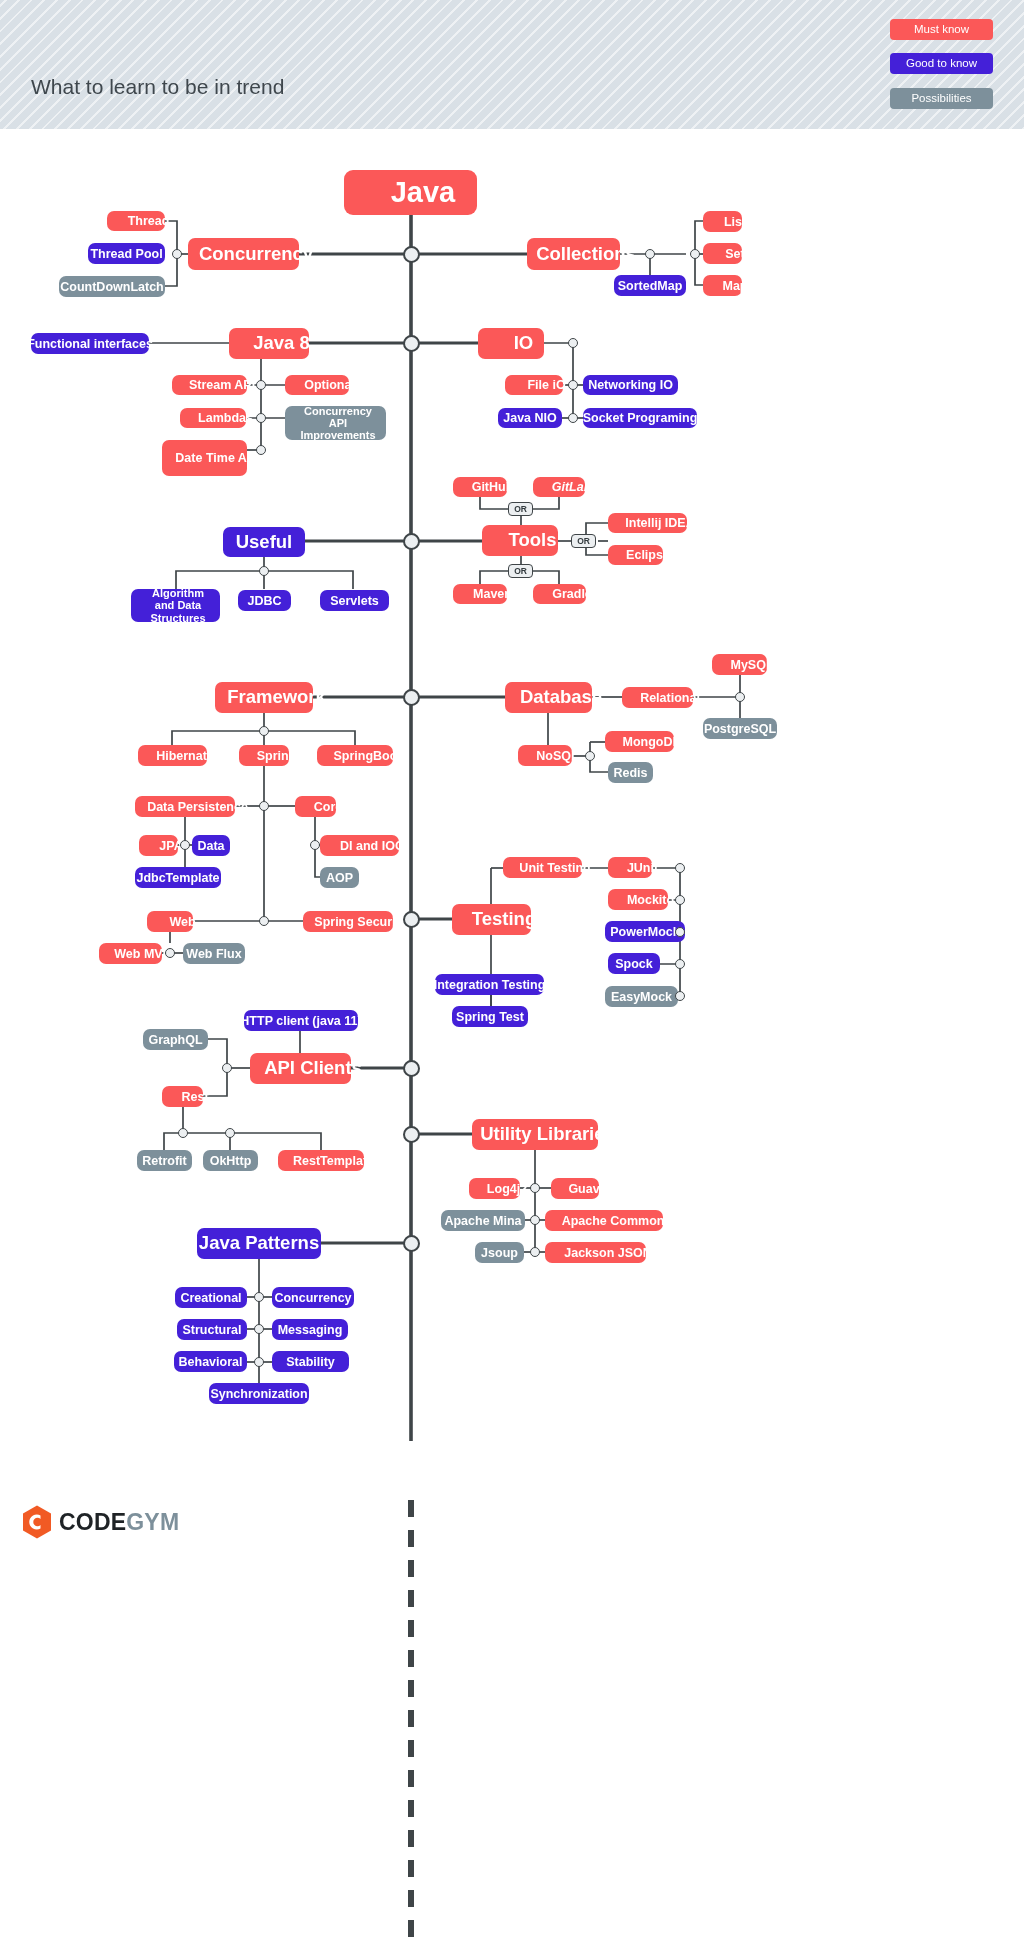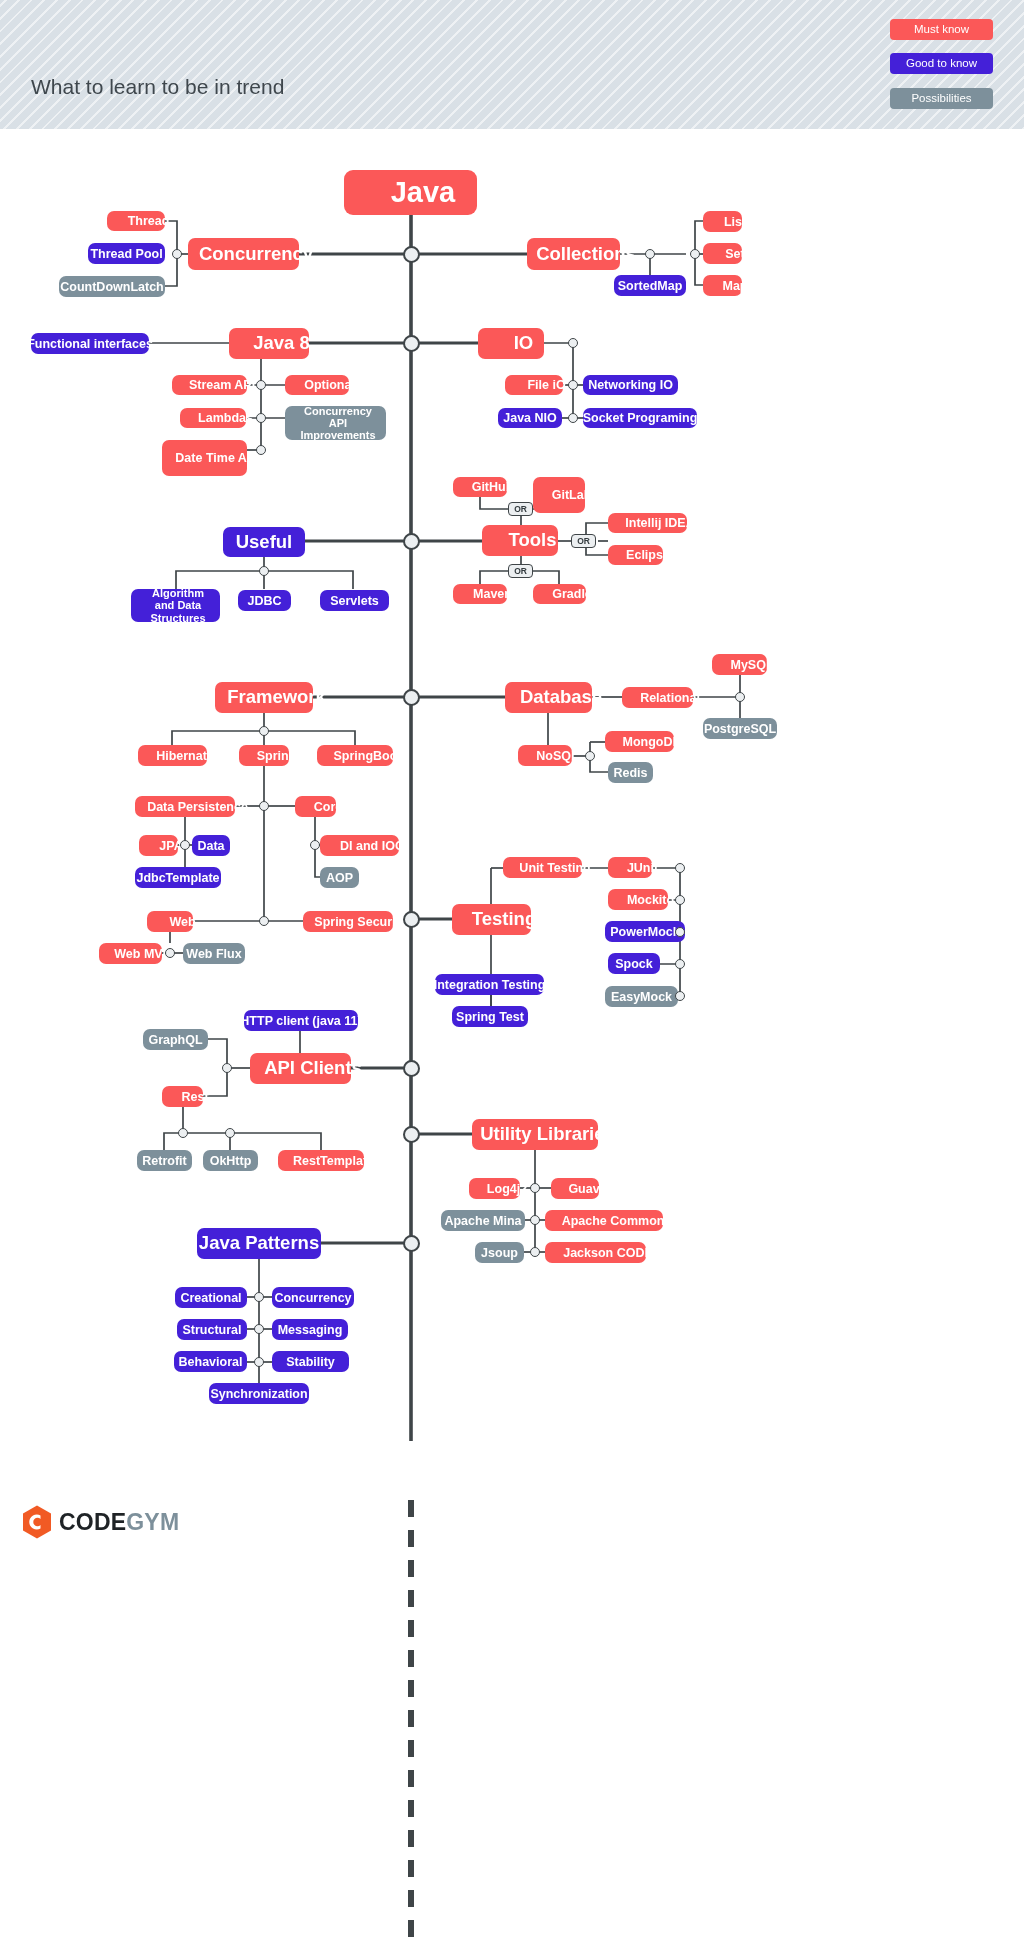--- a/index.html
+++ b/index.html
@@ -231,21 +231,21 @@
       <div class="node c-must t-leaf" style="left: 285px; top: 375px; width: 64px; height: 20px;">Optional</div>
       <div class="node c-must t-leaf" style="left: 180px; top: 408px; width: 66px; height: 20px;">Lambdas</div>
       <div class="node c-poss t-small multi" style="left: 285px; top: 406px; width: 101px; height: 34px;">Concurrency API Improvements</div>
       <div class="node c-must t-leaf" style="left: 162px; top: 440px; width: 85px; height: 36px;">Date Time API</div>
       <div class="node c-must t-branch" style="left: 478px; top: 328px; width: 66px; height: 31px;">IO</div>
       <div class="node c-must t-leaf" style="left: 505px; top: 375px; width: 58px; height: 20px;">File iO</div>
       <div class="node c-good t-leaf" style="left: 583px; top: 375px; width: 95px; height: 20px;">Networking IO</div>
       <div class="node c-good t-leaf" style="left: 498px; top: 408px; width: 64px; height: 20px;">Java NIO</div>
       <div class="node c-good t-leaf" style="left: 583px; top: 408px; width: 114px; height: 20px;">Socket Programing</div>
       <div class="node c-must t-leaf" style="left: 453px; top: 477px; width: 54px; height: 20px;">GitHub</div>
-      <div class="node c-must t-leaf" style="left: 533px; top: 477px; width: 52px; height: 36px;">GitLab</div>
+      <div class="node c-must t-leaf" style="left: 533px; top: 477px; width: 52px; height: 20px; font-style: italic;">GitLab</div>
       <div class="node c-must t-branch" style="left: 482px; top: 525px; width: 76px; height: 31px;">Tools</div>
       <div class="node c-must t-leaf" style="left: 608px; top: 513px; width: 79px; height: 20px;">Intellij IDEA</div>
       <div class="node c-must t-leaf" style="left: 608px; top: 545px; width: 55px; height: 20px;">Eclipse</div>
       <div class="node c-must t-leaf" style="left: 453px; top: 584px; width: 54px; height: 20px;">Maven</div>
       <div class="node c-must t-leaf" style="left: 533px; top: 584px; width: 53px; height: 20px;">Gradle</div>
       <div class="node c-good t-branch" style="left: 223px; top: 527px; width: 82px; height: 30px;">Useful</div>
       <div class="node c-good t-small multi" style="left: 131px; top: 589px; width: 89px; height: 33px;">Algorithm and Data Structures</div>
       <div class="node c-good t-leaf" style="left: 238px; top: 590px; width: 53px; height: 21px;">JDBC</div>
       <div class="node c-good t-leaf" style="left: 320px; top: 590px; width: 69px; height: 21px;">Servlets</div>
       <div class="node c-must t-branch" style="left: 215px; top: 682px; width: 98px; height: 31px;">Framework</div>
@@ -285,21 +285,21 @@
       <div class="node c-must t-leaf" style="left: 162px; top: 1086px; width: 41px; height: 21px;">Rest</div>
       <div class="node c-poss t-leaf" style="left: 137px; top: 1150px; width: 55px; height: 21px;">Retrofit</div>
       <div class="node c-poss t-leaf" style="left: 203px; top: 1150px; width: 55px; height: 21px;">OkHttp</div>
       <div class="node c-must t-leaf" style="left: 278px; top: 1150px; width: 86px; height: 21px;">RestTemplate</div>
       <div class="node c-must t-branch" style="left: 472px; top: 1119px; width: 126px; height: 31px;">Utility Libraries</div>
       <div class="node c-must t-leaf" style="left: 469px; top: 1178px; width: 51px; height: 21px;">Log4j2</div>
       <div class="node c-must t-leaf" style="left: 551px; top: 1178px; width: 48px; height: 21px;">Guava</div>
       <div class="node c-poss t-leaf" style="left: 441px; top: 1210px; width: 84px; height: 21px;">Apache Mina</div>
       <div class="node c-must t-leaf" style="left: 545px; top: 1210px; width: 118px; height: 21px;">Apache Commons</div>
       <div class="node c-poss t-leaf" style="left: 475px; top: 1242px; width: 49px; height: 21px;">Jsoup</div>
-      <div class="node c-must t-leaf" style="left: 545px; top: 1242px; width: 101px; height: 21px;">Jackson CODE</div>
+      <div class="node c-must t-leaf" style="left: 545px; top: 1242px; width: 101px; height: 21px;">Jackson JSON</div>
       <div class="node c-good t-branch" style="left: 197px; top: 1228px; width: 124px; height: 31px;">Java Patterns</div>
       <div class="node c-good t-leaf" style="left: 175px; top: 1287px; width: 72px; height: 21px;">Creational</div>
       <div class="node c-good t-leaf" style="left: 272px; top: 1287px; width: 82px; height: 21px;">Concurrency</div>
       <div class="node c-good t-leaf" style="left: 177px; top: 1319px; width: 70px; height: 21px;">Structural</div>
       <div class="node c-good t-leaf" style="left: 272px; top: 1319px; width: 76px; height: 21px;">Messaging</div>
       <div class="node c-good t-leaf" style="left: 174px; top: 1351px; width: 73px; height: 21px;">Behavioral</div>
       <div class="node c-good t-leaf" style="left: 272px; top: 1351px; width: 77px; height: 21px;">Stability</div>
       <div class="node c-good t-leaf" style="left: 209px; top: 1383px; width: 100px; height: 21px;">Synchronization</div>
     </div>
 

